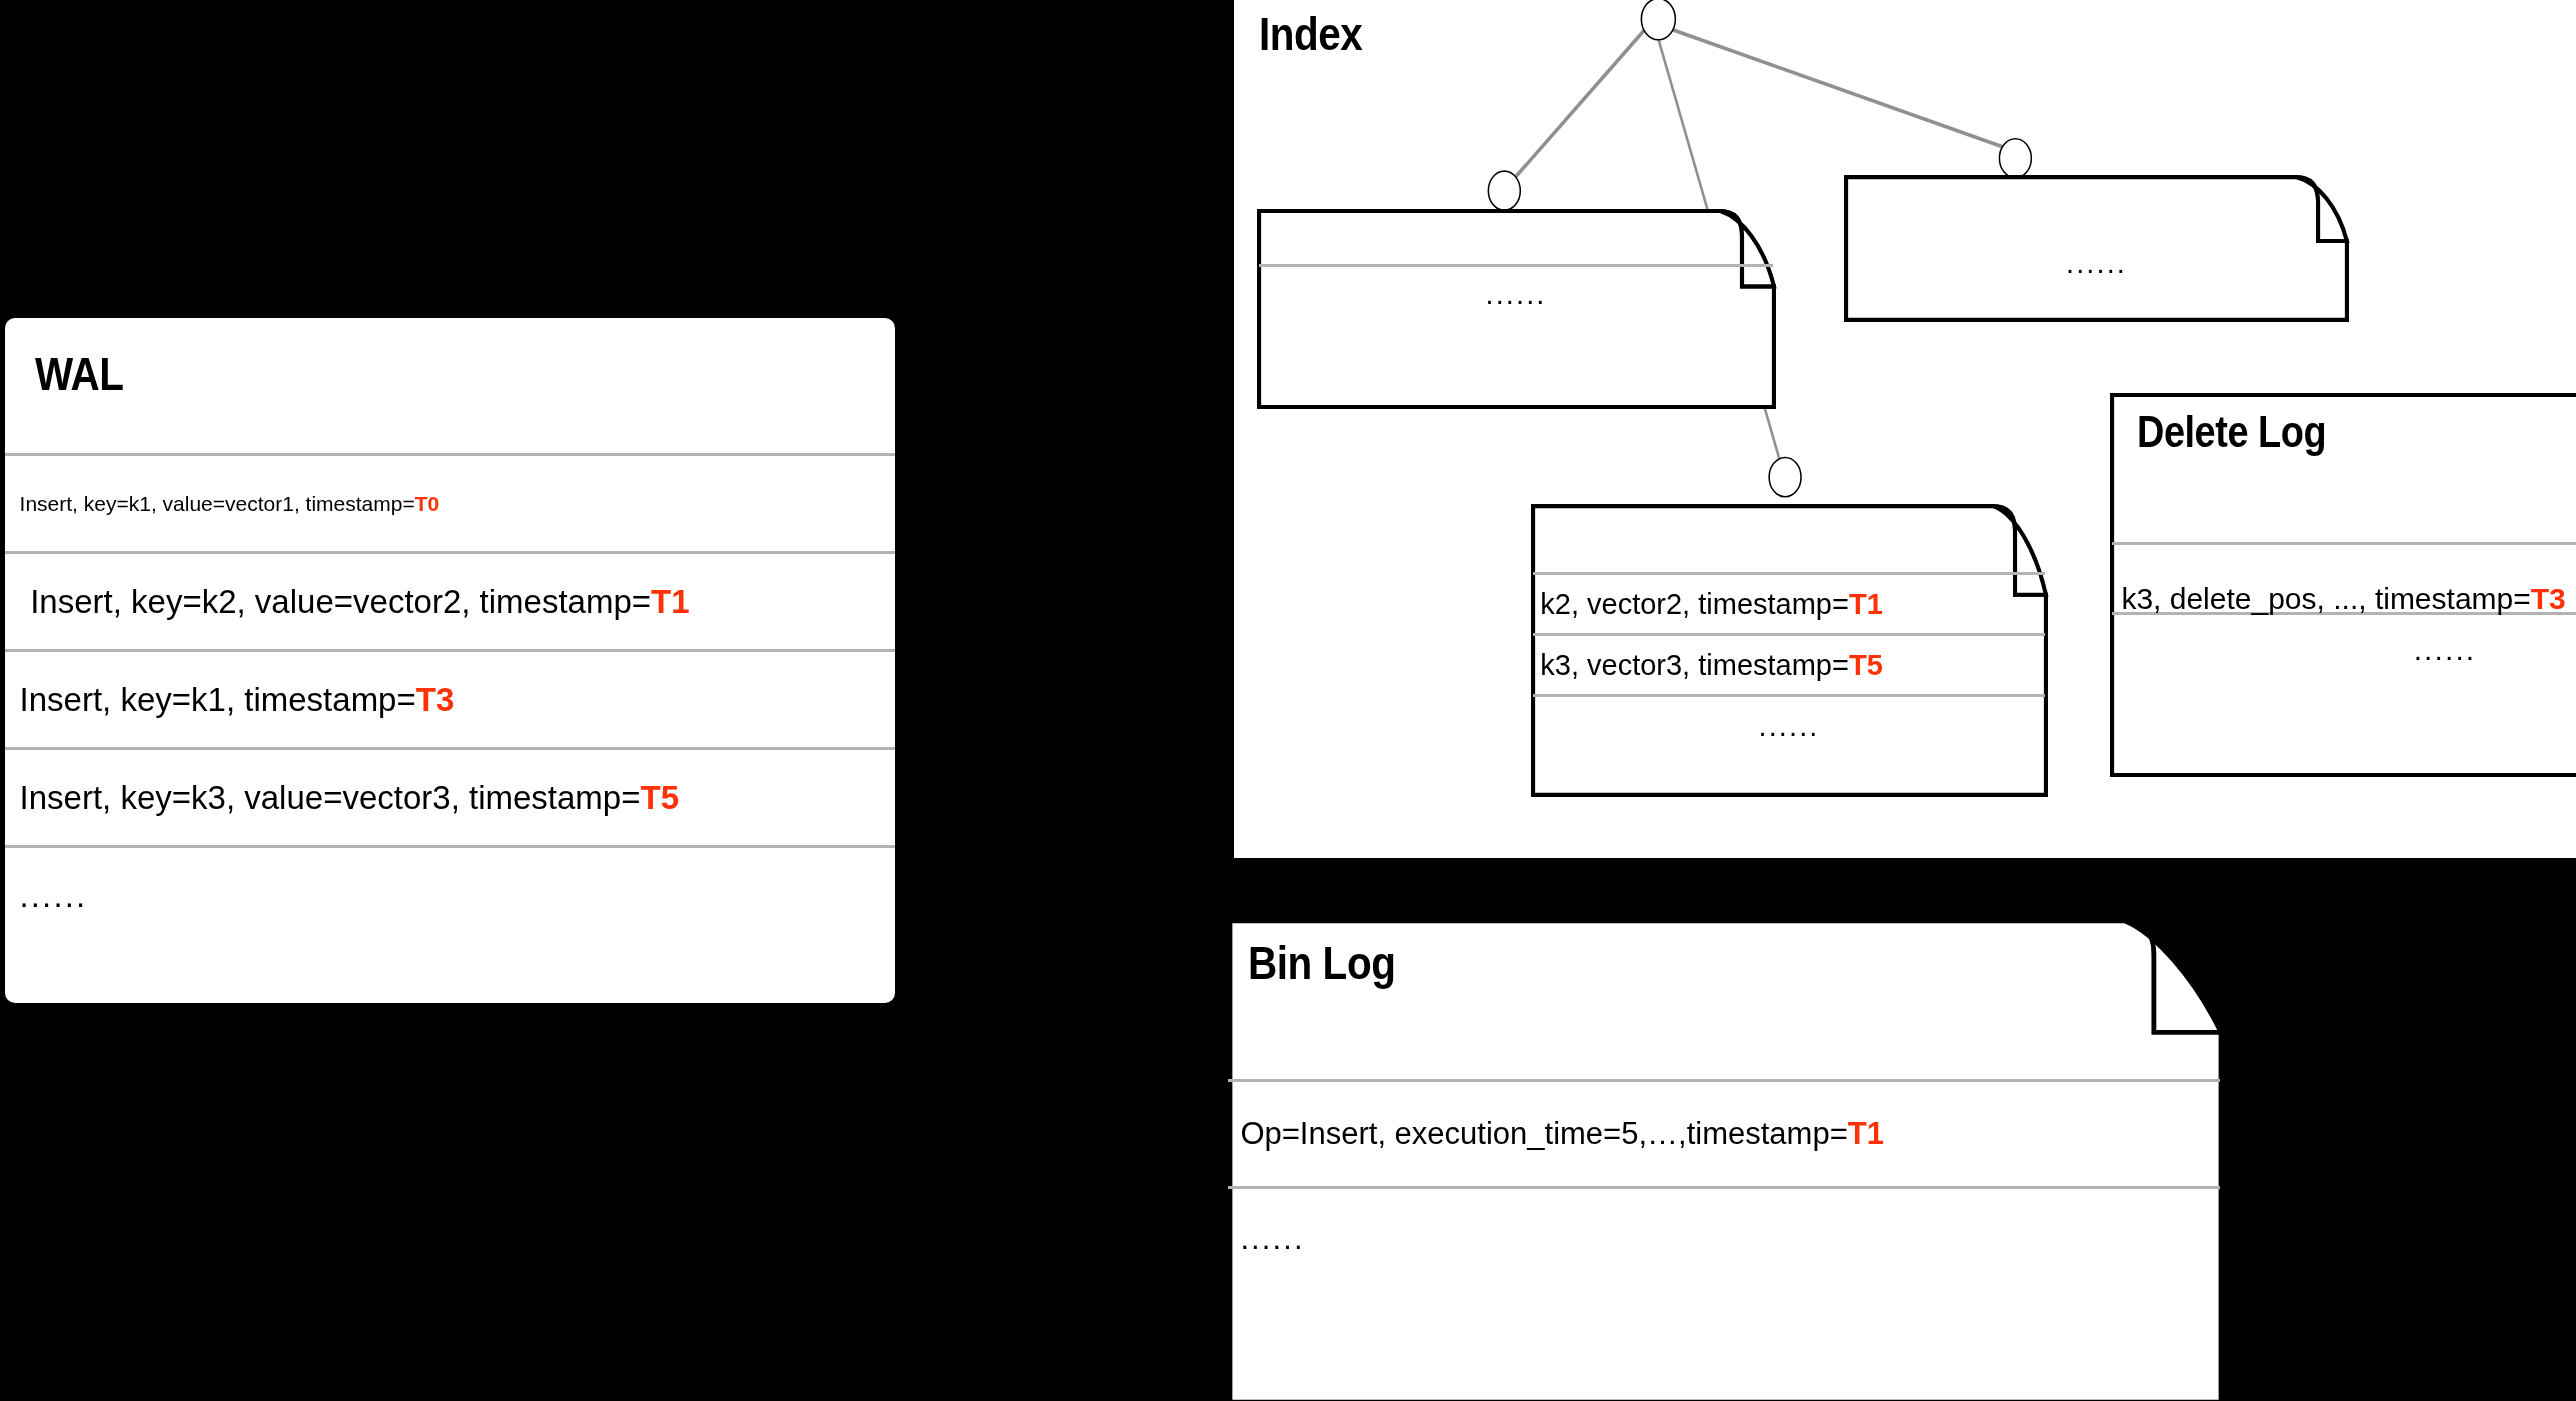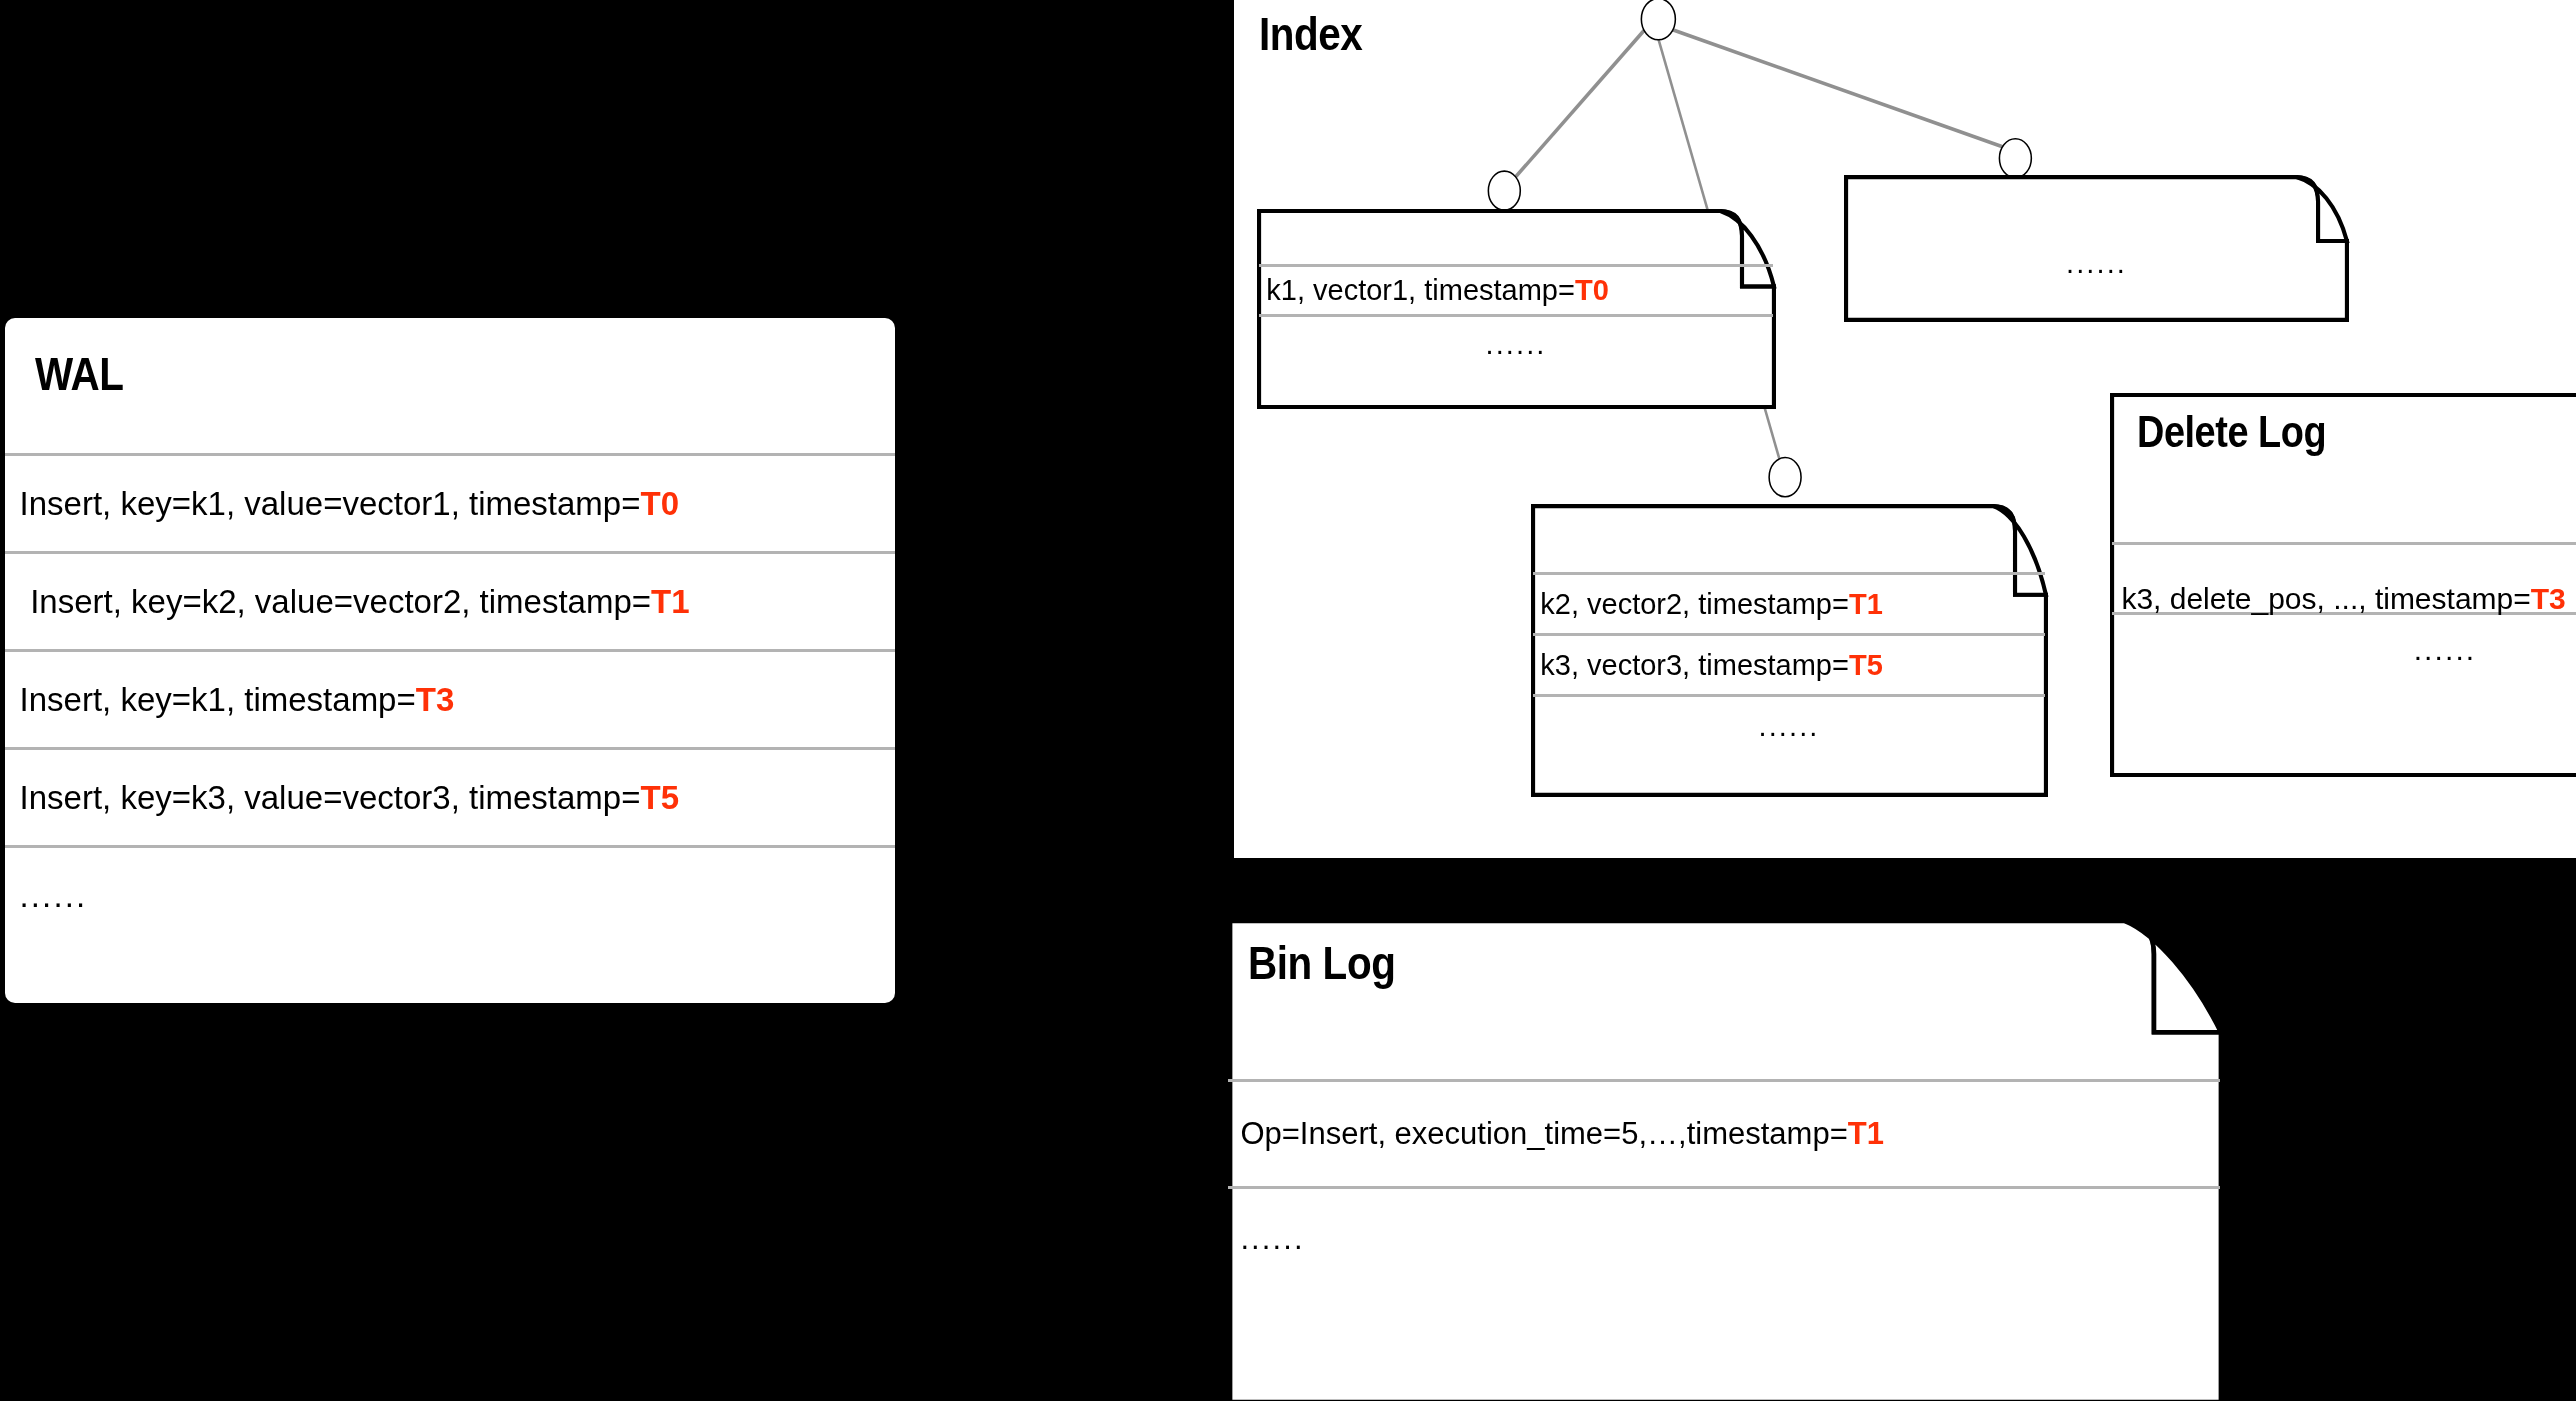--- a/index.html
+++ b/index.html
@@ -39,21 +39,21 @@
 </head>
 <body>
 
 <div id="stage">
 
   <div class="panel rounded" style="left:5.2px;top:318px;width:890px;height:685px;">
     <div class="title" style="left:30px;top:28px;font-size:47px;">WAL</div>
 
     <div class="rows" style="top:135px;">
       <div class="row" style="height:98px;padding:0 14.4px;">
-        <span class="txt" style="font-size:33px;">
+        <span class="txt" style="font-size:21px;">
           <span>Insert, key=k1, value=vector1, timestamp=</span><span class="rd">T0</span>
         </span>
       </div>
       <div class="row" style="height:98px;padding:0 25px;">
         <span class="txt" style="font-size:33px;">
           <span>Insert, key=k2, value=vector2, timestamp=</span><span class="rd">T1</span>
         </span>
       </div>
       <div class="row" style="height:98px;padding:0 14.4px;">
         <span class="txt" style="font-size:33px;">
@@ -89,25 +89,20 @@
     <ellipse class="ell" cx="3465" cy="926" rx="31" ry="38"></ellipse>
   </svg>
 
   <div class="doc" style="left:1257px;top:209px;width:519px;height:200px;">
     <svg viewBox="0 0 1008 388" preserveAspectRatio="none">
       <path d="M4,4 H900 C930,4 942,20 942,52 V150 H1004 V384 H4 Z" fill="#fff" stroke="#000" stroke-width="8"></path>
       <path d="M900,4 C942,18 984,70 1004,150 C962,150 942,150 942,150 V52 C942,22 928,6 900,4 Z" fill="#fff" stroke="#000" stroke-width="8"></path>
     </svg>
     <div class="inner">
       <div class="rows" style="top:55px;left:2.1px;right:3.1px;">
-        <div class="row" style="height:50px;padding:0 7.2px;">
-          <span class="txt" style="font-size:29px;">
-            <span>k1, vector1, timestamp=</span><span class="rd">T0</span>
-          </span>
-        </div>
         <div class="row" style="height:57px;padding:0 7.2px;justify-content:center;">
           <span class="txt dots" style="font-size:29px;">......</span>
         </div>
       </div>
     </div>
   </div>
 
   <div class="doc" style="left:1844px;top:175px;width:505px;height:147px;">
     <svg viewBox="0 0 980 285" preserveAspectRatio="none">
       <path d="M4,4 H878 C908,4 920,20 920,52 V128 H976 V281 H4 Z" fill="#fff" stroke="#000" stroke-width="8"></path>

